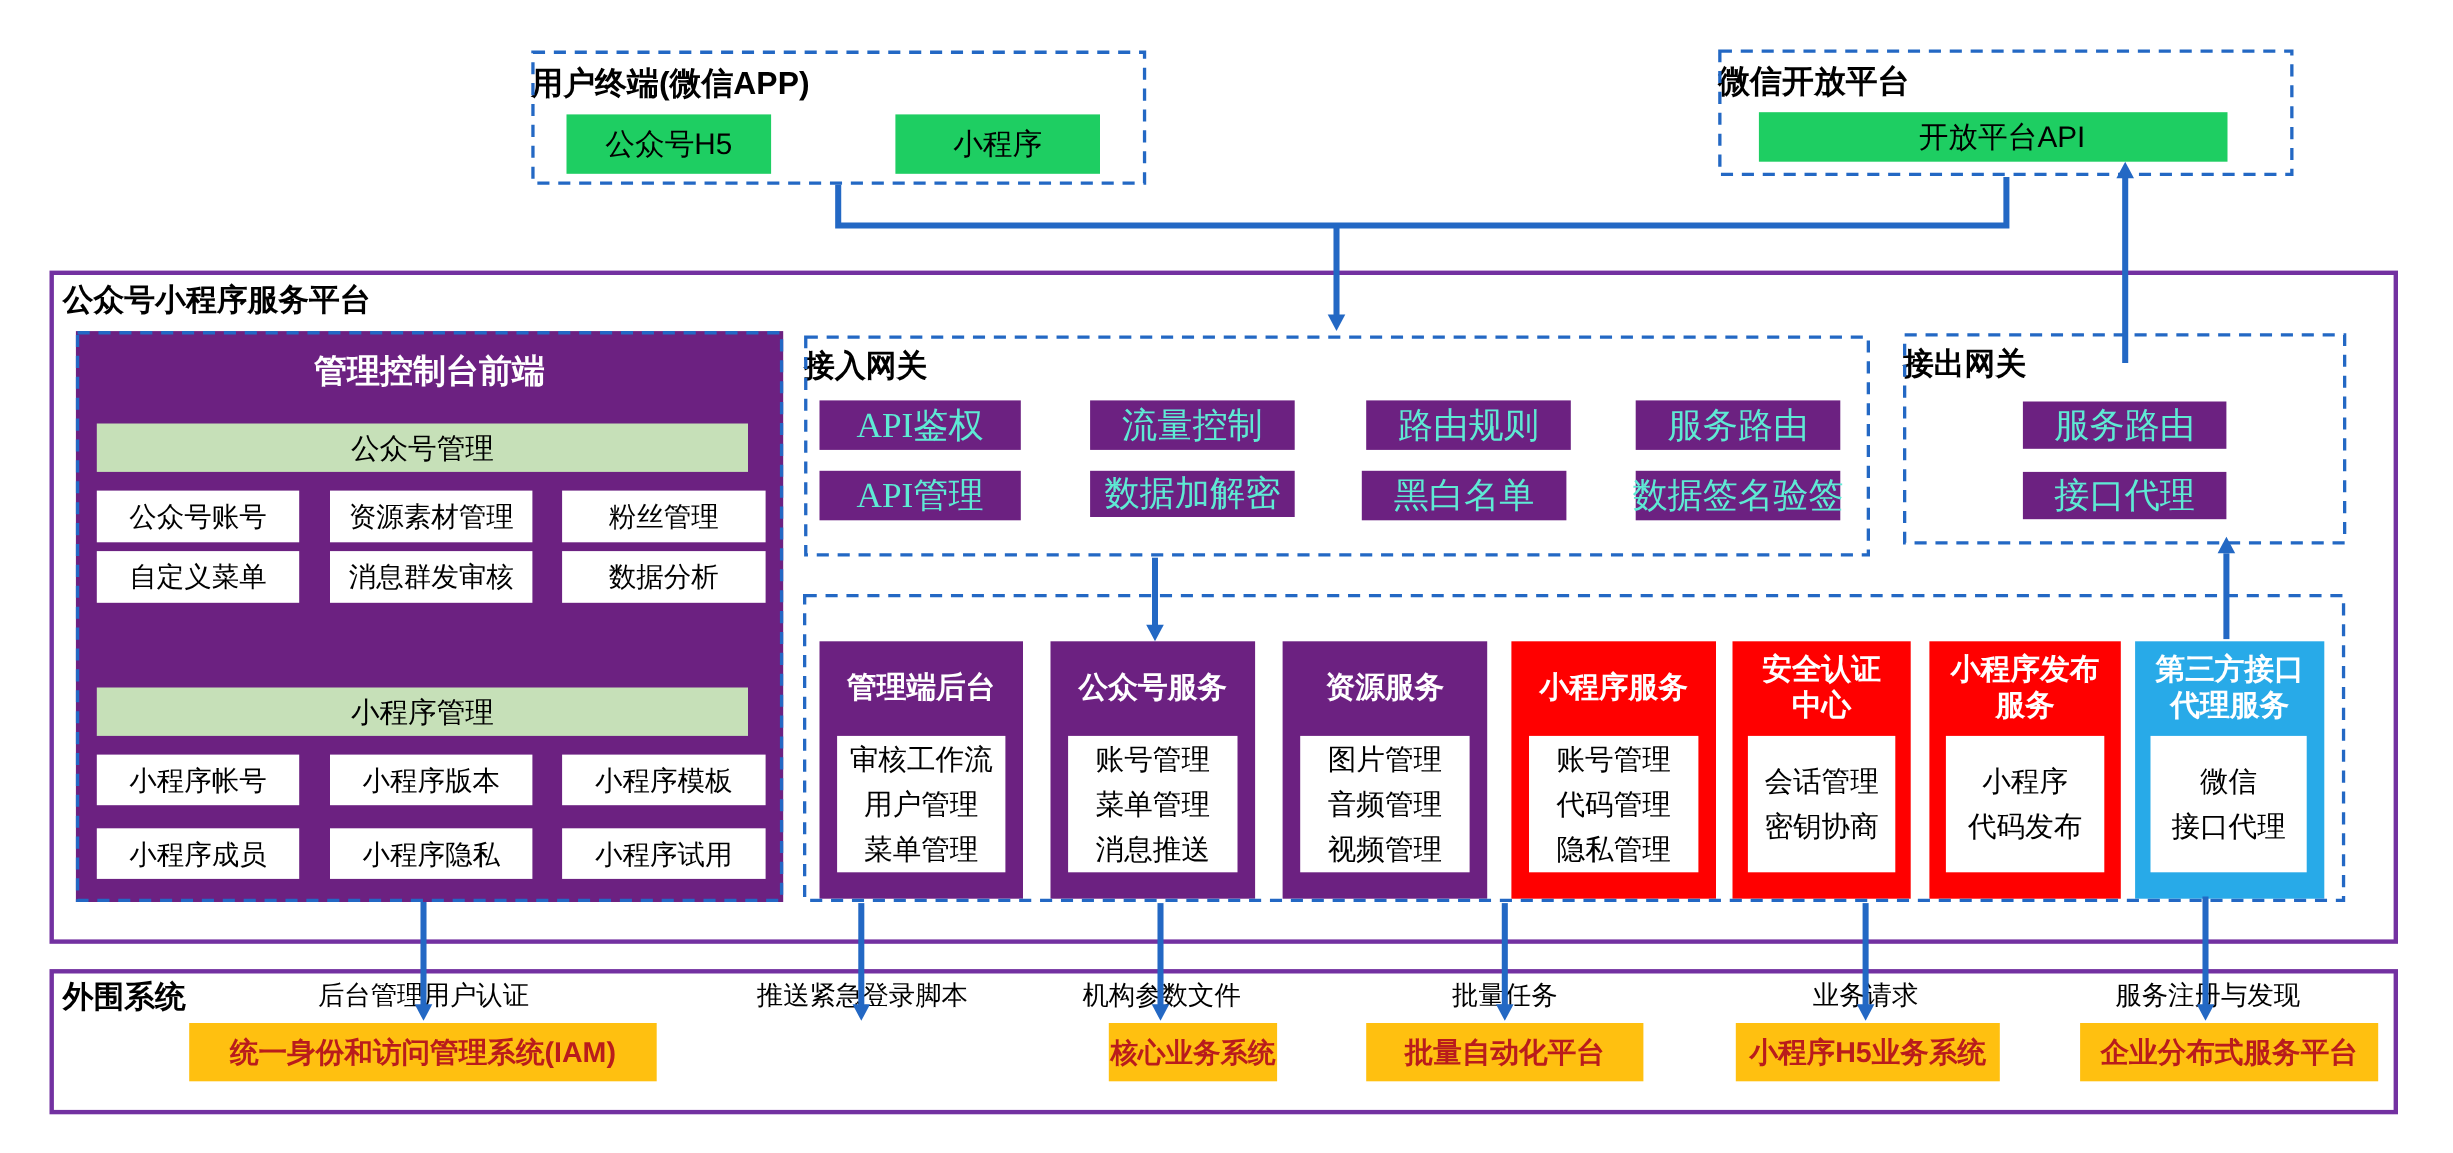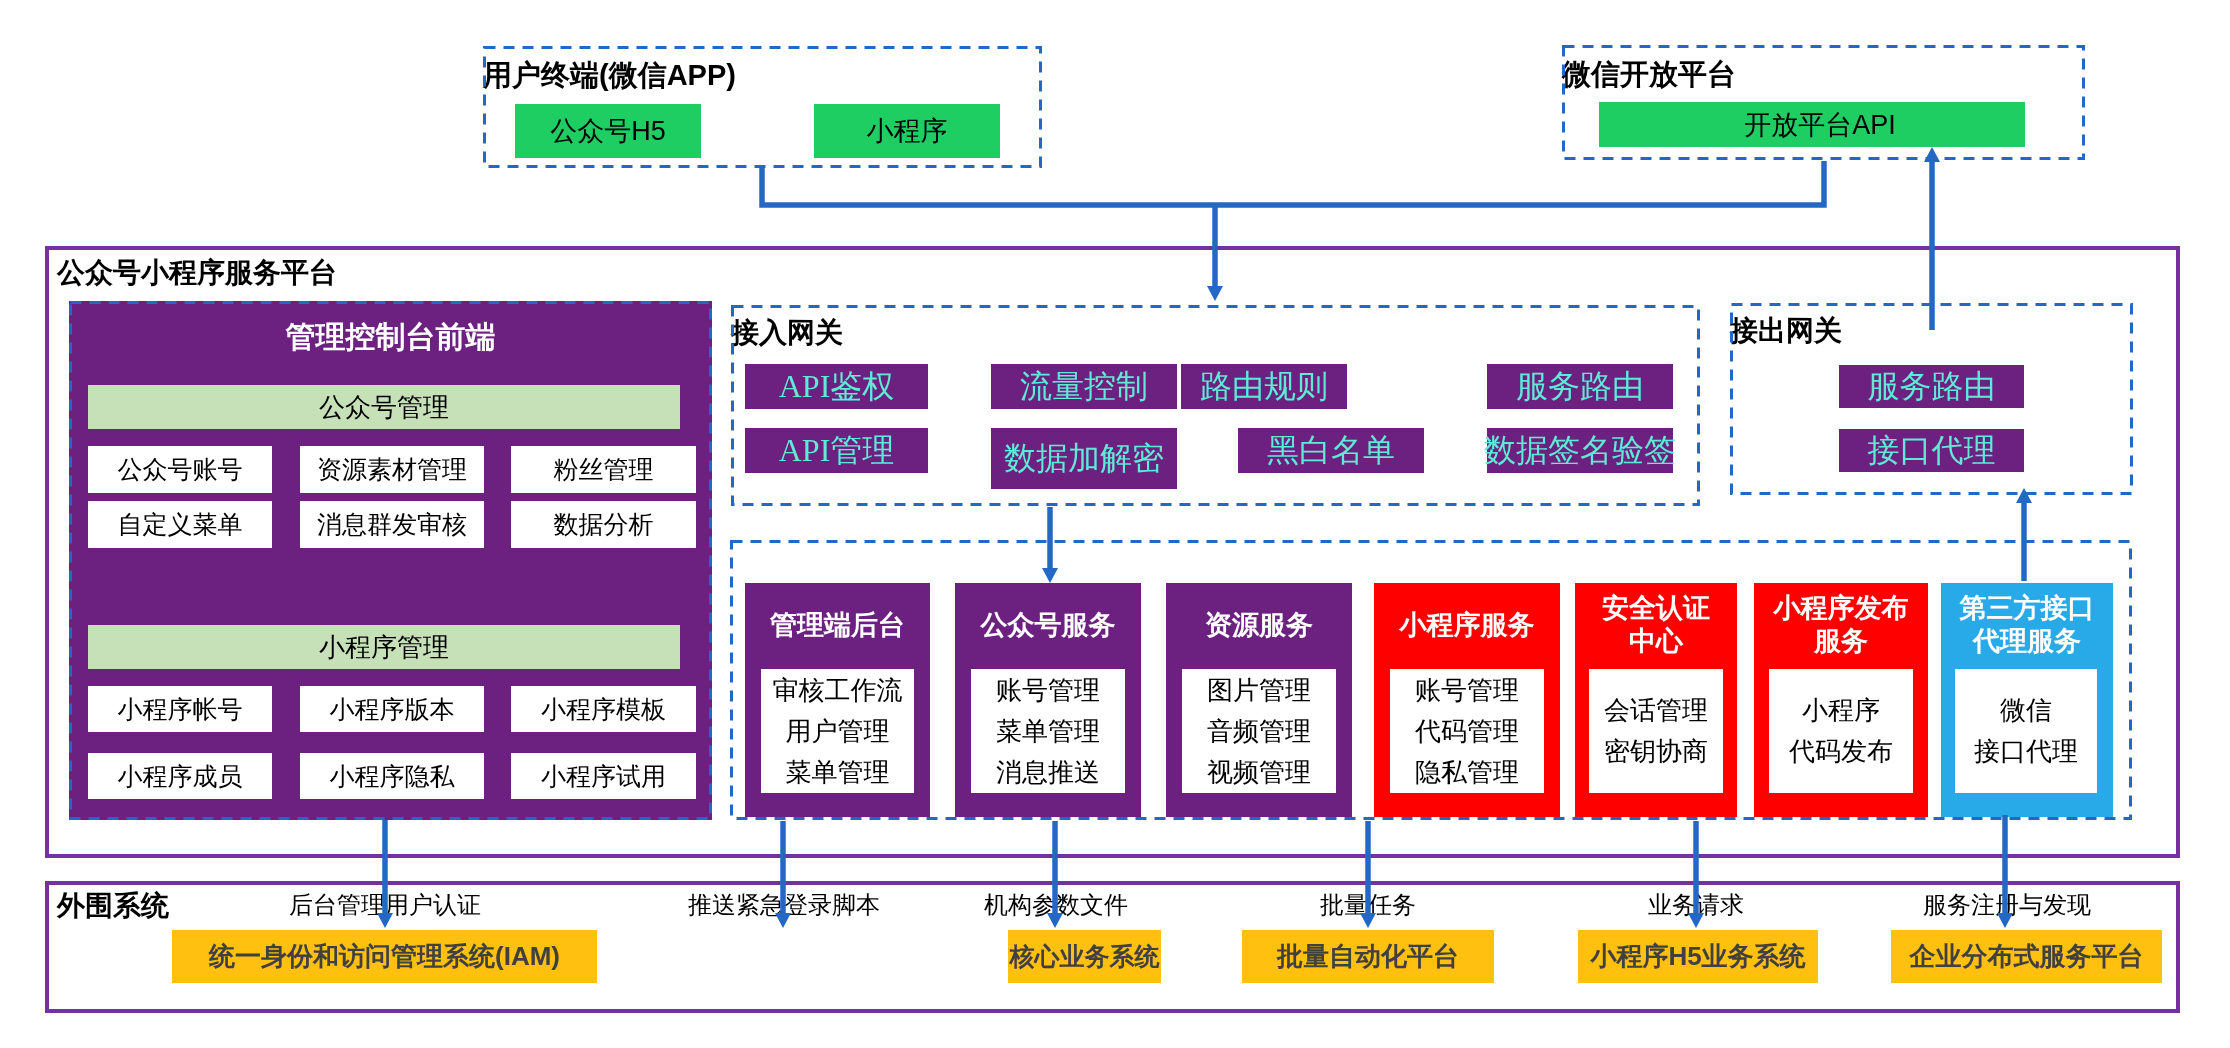--- a/index.html
+++ b/index.html
@@ -29,21 +29,21 @@
   .panel-title{position:absolute;text-align:center;color:#fff;font-weight:bold;font-size:30px;z-index:2;}
   .green-bar{position:absolute;background:var(--light-green);display:flex;align-items:center;justify-content:center;font-size:26px;color:#000;z-index:2;}
   .card{position:absolute;z-index:2;}
   .card.purple{background:var(--purple-fill);}
   .card.red{background:var(--red);}
   .card.cyan{background:var(--cyan);}
   .card-title{position:absolute;left:0;right:0;top:0;height:84px;display:flex;align-items:center;justify-content:center;text-align:center;color:#fff;font-weight:bold;font-size:27px;line-height:33px;white-space:pre-line;}
   .card-body{position:absolute;left:16px;right:16px;top:86px;height:124px;background:#fff;display:flex;flex-direction:column;align-items:center;justify-content:center;}
   .card-feature{font-size:26px;line-height:41px;color:#000;white-space:nowrap;}
   .flow-label{position:absolute;width:320px;text-align:center;font-size:24px;color:#000;z-index:2;white-space:nowrap;}
-  .ext-box{position:absolute;background:var(--orange);display:flex;align-items:center;justify-content:center;font-weight:bold;font-size:26px;color:#404040;z-index:2;white-space:nowrap;}
+  .ext-box{position:absolute;background:var(--orange);display:flex;align-items:center;justify-content:center;font-weight:bold;font-size:26px;color:#b91c1c;z-index:2;white-space:nowrap;}
 </style>
 </head>
 <body>
 
 <div class="canvas">
 
   <svg class="connectors" viewBox="0 0 2230 1048" xmlns="http://www.w3.org/2000/svg">
     <g stroke="#2368C4" stroke-width="3" fill="none" stroke-dasharray="11 8">
       <rect x="484.5" y="47.5" width="556" height="119"></rect>
       <rect x="1563.5" y="46.5" width="520" height="112"></rect>
@@ -105,24 +105,24 @@
   <div class="chip white" style="left:300px;top:686px;width:184px;height:46px;">小程序版本</div>
   <div class="chip white" style="left:511px;top:686px;width:185px;height:46px;">小程序模板</div>
   <div class="chip white" style="left:88px;top:753px;width:184px;height:46px;">小程序成员</div>
   <div class="chip white" style="left:300px;top:753px;width:184px;height:46px;">小程序隐私</div>
   <div class="chip white" style="left:511px;top:753px;width:185px;height:46px;">小程序试用</div>
 
   <div class="dashed-box" style="left:731px;top:305px;width:969px;height:201px;"></div>
   <div class="group-title" style="left:731px;top:314px;width:969px;font-size:28px;">接入网关</div>
   <div class="chip purple" style="left:745px;top:364px;width:183px;height:45px;">API鉴权</div>
   <div class="chip purple" style="left:991px;top:364px;width:186px;height:45px;">流量控制</div>
-  <div class="chip purple" style="left:1181px;top:364px;width:166px;height:45px;">路由规则</div>
+  <div class="chip purple" style="left:1242px;top:364px;width:186px;height:45px;">路由规则</div>
   <div class="chip purple" style="left:1487px;top:364px;width:186px;height:45px;">服务路由</div>
   <div class="chip purple" style="left:745px;top:428px;width:183px;height:45px;">API管理</div>
-  <div class="chip purple" style="left:991px;top:428px;width:186px;height:61px;">数据加解密</div>
+  <div class="chip purple" style="left:991px;top:428px;width:186px;height:42px;">数据加解密</div>
   <div class="chip purple" style="left:1238px;top:428px;width:186px;height:45px;">黑白名单</div>
   <div class="chip purple" style="left:1487px;top:428px;width:186px;height:45px;">数据签名验签</div>
 
   <div class="dashed-box" style="left:1730px;top:303px;width:403px;height:192px;"></div>
   <div class="group-title" style="left:1730px;top:312px;width:403px;font-size:28px;">接出网关</div>
   <div class="chip purple" style="left:1839px;top:365px;width:185px;height:43px;">服务路由</div>
   <div class="chip purple" style="left:1839px;top:429px;width:185px;height:43px;">接口代理</div>
 
   <div class="dashed-box" style="left:730px;top:540px;width:1402px;height:280px;"></div>
 

